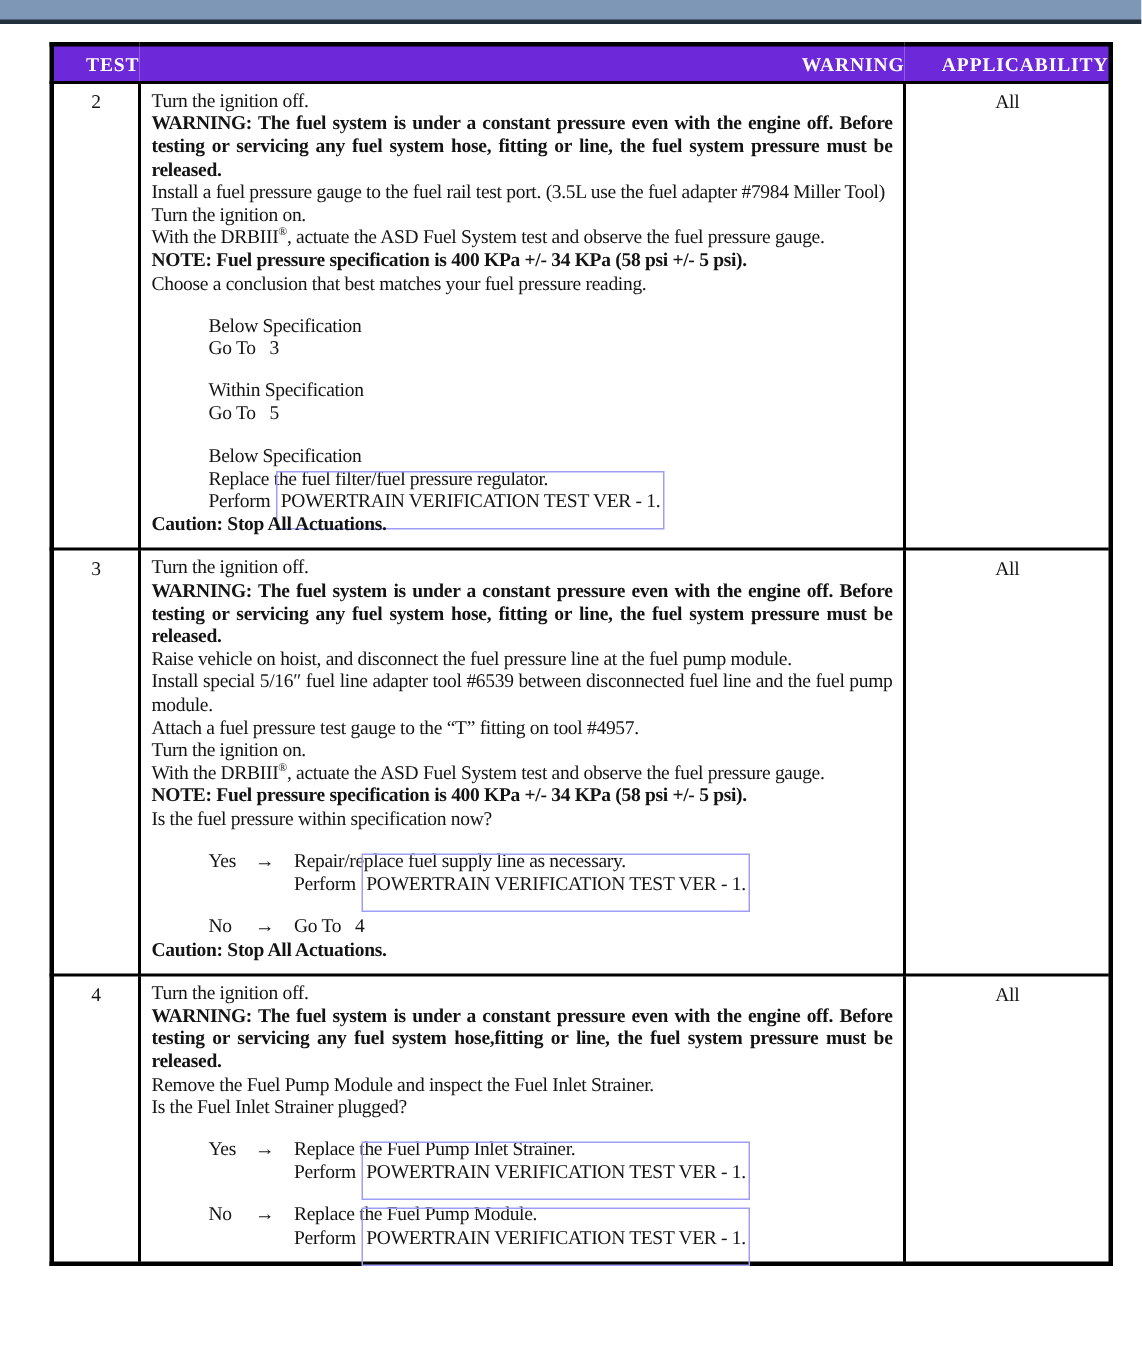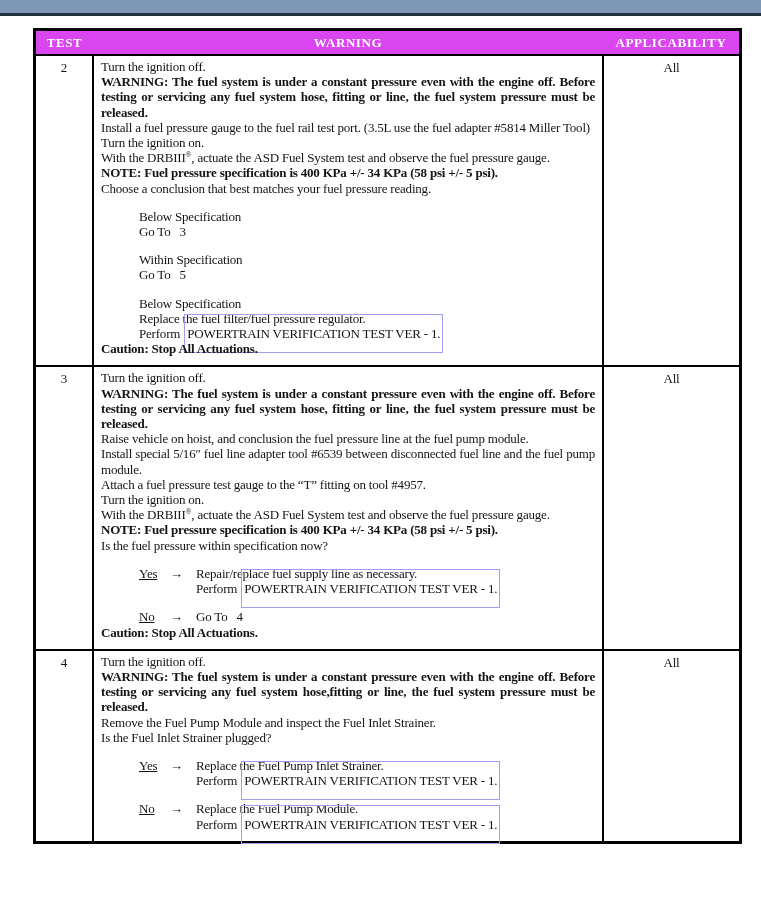--- a/index.html
+++ b/index.html
@@ -8,38 +8,38 @@
     font-family:"Liberation Serif", serif;color:#141414;
     position:relative;
   }
   .topbar{height:13px;border-bottom:3px solid #23303e;}
   table.doc{
     border-collapse:collapse;table-layout:fixed;
     margin:12px 25px 0 33px;width:703px;
     border:3px solid #000;
   }
   table.doc th{
-    background:#d946ef;color:#fff;
+    background:#6d28d9;color:#fff;
     font-size:13px;font-weight:bold;letter-spacing:0.6px;
-    padding:4px 0 3px 0;text-align:center;
+    padding:4px 0 3px 0;text-align:right;
   }
   table.doc td{
     border:2px solid #000;vertical-align:top;
     font-size:13px;line-height:15.2px;letter-spacing:-0.2px;
   }
   td.c-test{text-align:center;padding-top:4px;}
   td.c-appl{text-align:center;padding-top:4px;}
   td.c-action{padding:3px 7px 9px 7px;}
   p.blk{margin:0;}
   .bold{font-weight:bold;font-family:Liberation Serif, serif;}
   .justify{text-align:justify;}
   .group{margin-top:13px;margin-left:38px;}
   .opt-steps{white-space:pre-wrap;}
   .decision{display:flex;align-items:flex-start;}
-  .answer{width:31px;flex:none;text-decoration:underline;}
+  .answer{width:31px;flex:none;}
   .arrow{width:26px;flex:none;}
   .steps{flex:1;white-space:pre-wrap;}
   .caution{margin-top:13px;}
   .perform-label{margin-right:4px;}
   a.link-box{
     color:inherit;text-decoration:none;
     border:1px solid #9e9ef2;padding:11px 2px;
   }
   sup{font-size:60%;line-height:0;}
 </style>
@@ -55,21 +55,21 @@
       <th style="width:510px">WARNING</th>
       <th style="width:136px">APPLICABILITY</th>
     </tr>
   </thead>
   <tbody id="rows-body">
       <tr>
         <td class="c-test">2</td>
         <td class="c-action">
           <p class="blk">Turn the ignition off.</p>
           <p class="blk bold justify">WARNING: The fuel system is under a constant pressure even with the engine off. Before testing or servicing any fuel system hose, fitting or line, the fuel system pressure must be released.</p>
-          <p class="blk justify">Install a fuel pressure gauge to the fuel rail test port. (3.5L use the fuel adapter #5814 Miller Tool)</p>
+          <p class="blk justify">Install a fuel pressure gauge to the fuel rail test port. (3.5L use the fuel adapter #7984 Miller Tool)</p>
           <p class="blk">Turn the ignition on.</p>
           <p class="blk justify">With the DRBIII<sup>®</sup>, actuate the ASD Fuel System test and observe the fuel pressure gauge.</p>
           <p class="blk bold">NOTE: Fuel pressure specification is 400 KPa +/- 34 KPa (58 psi +/- 5 psi).</p>
           <p class="blk">Choose a conclusion that best matches your fuel pressure reading.</p>
           <div class="group">
             <div>Below Specification</div>
             <div class="opt-steps"><div>Go To   3</div></div>
           </div>
           <div class="group">
             <div>Within Specification</div>
@@ -81,21 +81,21 @@
           </div>
           <p class="blk bold caution">Caution: Stop All Actuations.</p>
         </td>
         <td class="c-appl">All</td>
       </tr>
       <tr>
         <td class="c-test">3</td>
         <td class="c-action">
           <p class="blk">Turn the ignition off.</p>
           <p class="blk bold justify">WARNING: The fuel system is under a constant pressure even with the engine off. Before testing or servicing any fuel system hose, fitting or line, the fuel system pressure must be released.</p>
-          <p class="blk justify">Raise vehicle on hoist, and conclusion the fuel pressure line at the fuel pump module.</p>
+          <p class="blk justify">Raise vehicle on hoist, and disconnect the fuel pressure line at the fuel pump module.</p>
           <p class="blk justify">Install special 5/16″ fuel line adapter tool #6539 between disconnected fuel line and the fuel pump module.</p>
           <p class="blk">Attach a fuel pressure test gauge to the “T” fitting on tool #4957.</p>
           <p class="blk">Turn the ignition on.</p>
           <p class="blk justify">With the DRBIII<sup>®</sup>, actuate the ASD Fuel System test and observe the fuel pressure gauge.</p>
           <p class="blk bold">NOTE: Fuel pressure specification is 400 KPa +/- 34 KPa (58 psi +/- 5 psi).</p>
           <p class="blk">Is the fuel pressure within specification now?</p>
           <div class="group decision">
             <span class="answer">Yes</span>
             <span class="arrow">→</span>
             <div class="steps"><div>Repair/replace fuel supply line as necessary.</div><div><span class="perform-label">Perform</span><a class="link-box" href="#" style="border-color: rgb(158, 158, 242);">POWERTRAIN VERIFICATION TEST VER - 1.</a></div></div>

